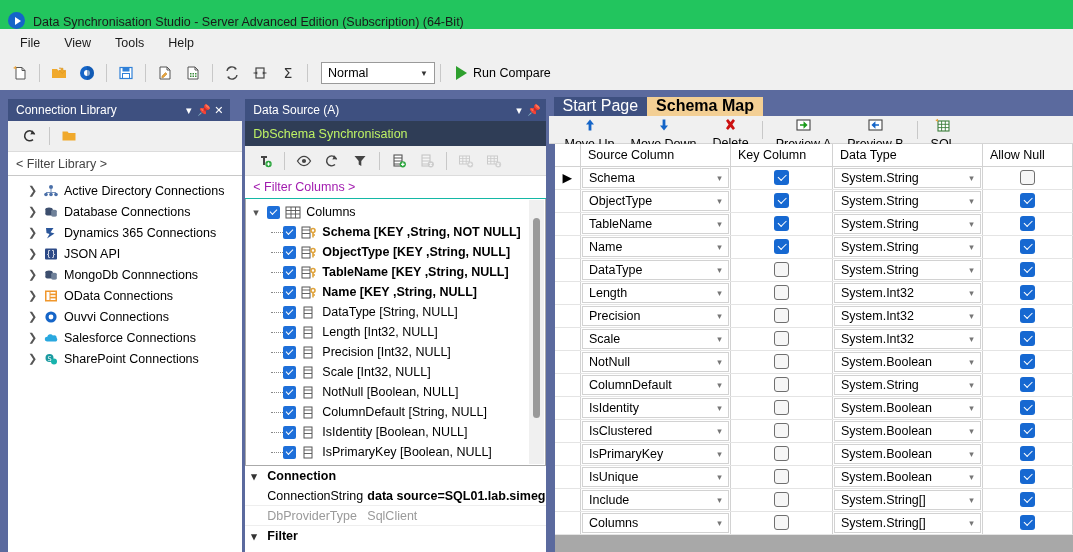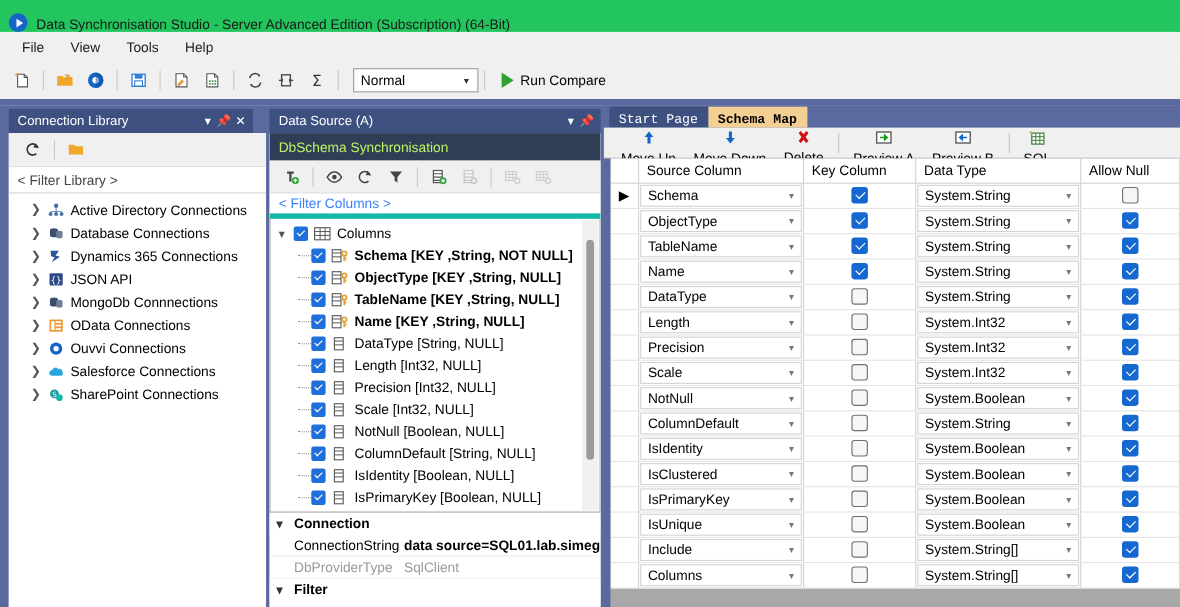--- a/index.html
+++ b/index.html
@@ -69,21 +69,21 @@
   .tree-row { height: 21px; display: flex; align-items: center; padding-left: 20px; font-size: 12.5px; cursor: default; }
   .chev { width: 14px; color: #555; font-size: 11px; flex: 0 0 auto; }
   .tree-icon { width: 18px; height: 16px; flex: 0 0 auto; display: flex; align-items: center; justify-content: center; margin-right: 4px; }
   .tree-label { white-space: nowrap; }
 
   
   .ds-panel { width: 307px; background: #5b6a9e; display: flex; flex-direction: column; padding: 3px 3px 0 3px; }
   .ds-inner { flex: 1; display: flex; flex-direction: column; background: #fff; overflow: hidden; }
   .ds-name { height: 25px; background: #2f3d56; color: #bef264; display: flex; align-items: center; padding-left: 8px; font-size: 12.5px; }
   .ds-toolbar { height: 30px; background: #f0f0f0; display: flex; align-items: center; padding-left: 6px; border-bottom: 1px solid #dcdcdc; }
-  .ds-filter { height: 23px; background: #fff; display: flex; align-items: center; padding-left: 8px; color: #3b82f6; font-size: 12.5px; border-bottom: 5px solid #14b8a6;}
+  .ds-filter { height: 23px; background: #fff; display: flex; align-items: center; padding-left: 8px; color: #a21caf; font-size: 12.5px; border-bottom: 1px solid #14b8a6;}
   .ds-tree-wrap { height: 267px; position: relative; background: #fff; border: 1px solid #aaa; border-top: none; overflow: hidden; }
   .ds-tree { padding-top: 3px; }
   .ds-row { height: 20px; display: flex; align-items: center; font-size: 12.5px; white-space: nowrap; cursor: default; }
   .ds-row.child { padding-left: 25px; }
   .ds-row.root { padding-left: 7px; }
   .ds-row .dotted { width: 12px; height: 1px; border-top: 1px dotted #888; flex: 0 0 auto; }
   .cbx { width: 13px; height: 13px; border-radius: 2px; flex: 0 0 auto; margin-right: 5px;
       display: flex; align-items: center; justify-content: center; }
   .cbx.on { background: #1e6fd9; }
   .cbx.on::after { content: ""; width: 6px; height: 3px; border-left: 1.6px solid #fff; border-bottom: 1.6px solid #fff;
@@ -99,21 +99,21 @@
   .prop-group .gchev { width: 16px; color: #333; font-size: 11px; }
   .prop-row { height: 20px; display: flex; align-items: center; font-size: 12.5px; border-bottom: 1px solid #eee; }
   .prop-key { width: 116px; padding-left: 22px; white-space: nowrap; }
   .prop-val { flex: 1; white-space: nowrap; overflow: hidden; padding-left: 6px; }
   .prop-row.dim .prop-key, .prop-row.dim .prop-val { color: #9a9a9a; }
   .prop-row.bold .prop-val { font-weight: bold; }
 
   
   .right { flex: 1; background: #5b6a9e; display: flex; flex-direction: column; padding-top: 0px;}
   .tabstrip { height: 20px; background: #5b6a9e; display: flex; align-items: flex-end; padding-left: 5px; }
-  .tab { height: 19px; padding: 0 9px; display: flex; align-items: flex-end; font-size: 12px; cursor: default; font-family: Liberation Mono, monospace; }
+  .tab { height: 19px; padding: 0 9px; display: flex; align-items: flex-start; font-size: 16px; cursor: default; }
   .tab.inactive { background: #3e5080; color: #fff; }
   .tab.active { background: #f3cf94; color: #000; font-weight: bold; }
   .schema-toolbar { height: 28px; background: #f0f0f0; display: flex; align-items: center; padding-left: 8px; border-bottom: 1px solid #d4d4d4;}
   .st-btn { display: flex; align-items: center; gap: 5px; padding: 0 8px; height: 24px; font-size: 12.5px; cursor: default; flex-direction: column; }
   .st-sep { width: 1px; height: 18px; background: #c8c8c8; margin: 0 5px; }
 
   .grid-wrap { flex: 1; background: #a8a8a8; overflow: hidden; position: relative; }
   table.grid { border-collapse: collapse; width: 518px; table-layout: fixed; background: #fff; }
   table.grid th {
     height: 22px; background: #fff; font-weight: normal; font-size: 12.5px; text-align: left;

